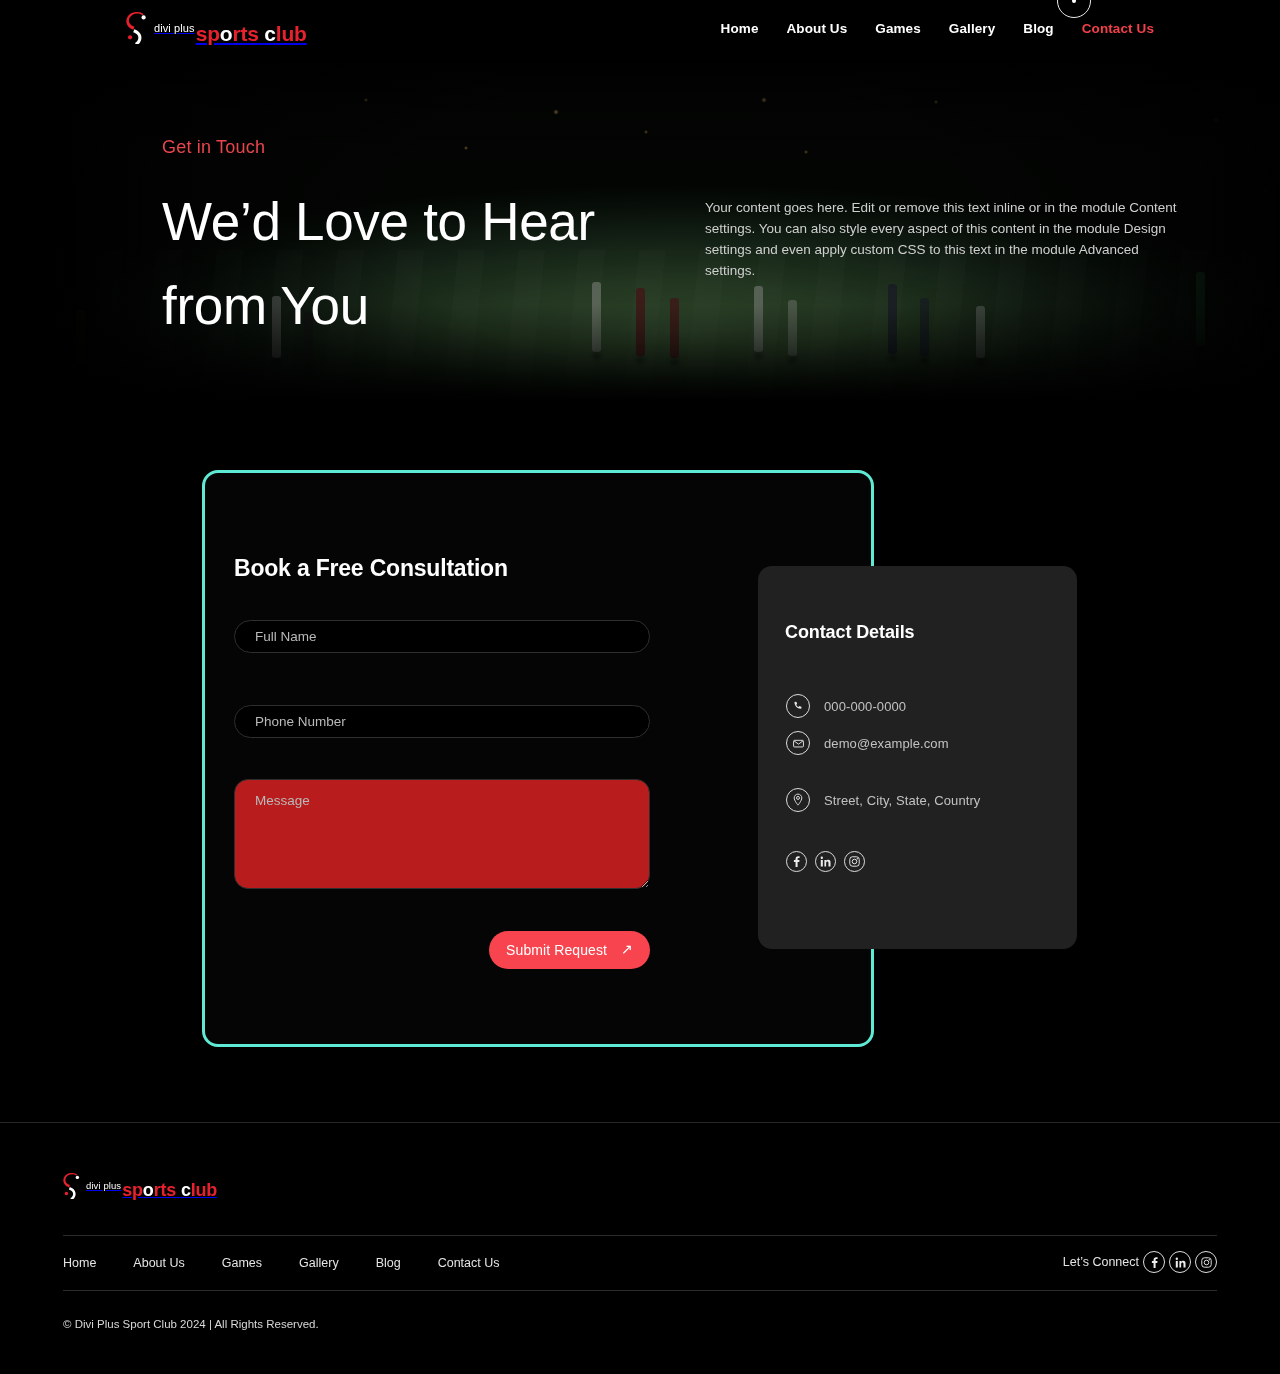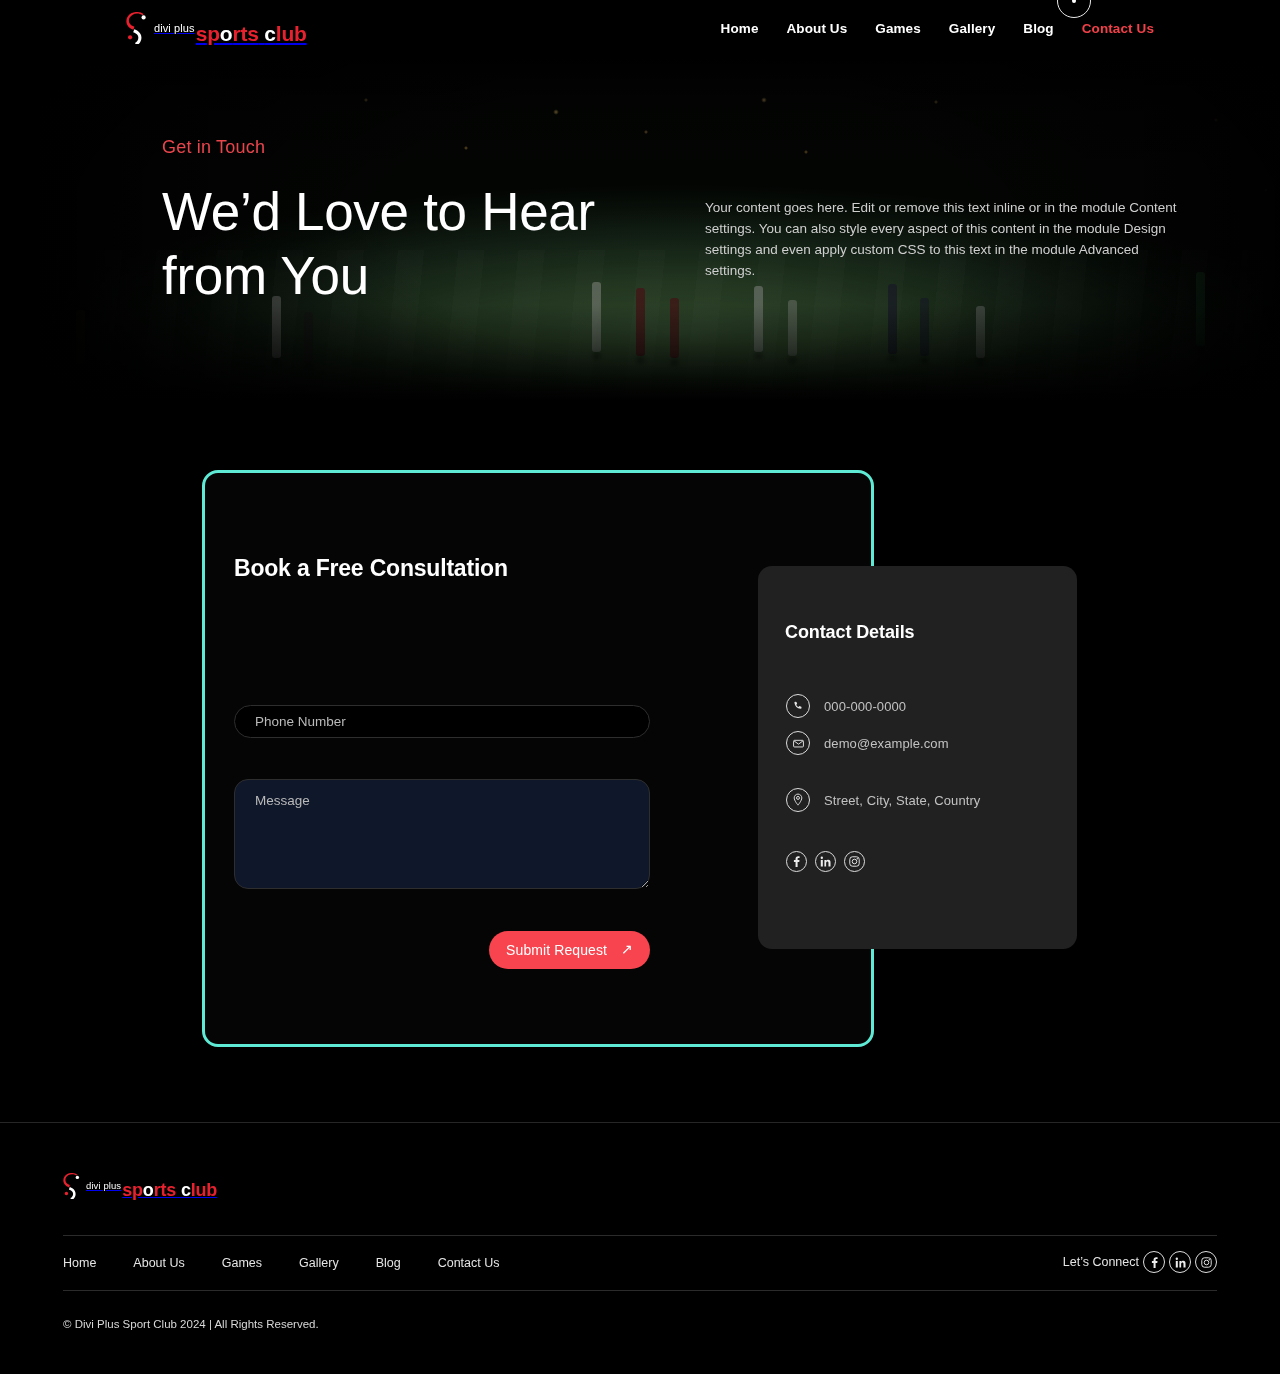--- a/index.html
+++ b/index.html
@@ -190,21 +190,21 @@
     font-weight: 400;
     color: #E8454D;
     letter-spacing: .2px;
   }
   .hero-title {
     position: absolute;
     left: 126px;
     top: 120px;
     width: 540px;
     font-size: 53px;
-    line-height: 64px;
+    line-height: 84px;
     font-weight: 400;
     color: #ffffff;
     letter-spacing: -.3px;
   }
   .hero-desc {
     position: absolute;
     left: 669px;
     top: 137px;
     width: 485px;
     font-size: 13.5px;
@@ -264,21 +264,21 @@
   .field-phone { top: 232px; z-index: 1; }
 
   .field-message {
     position: absolute;
     left: 29px;
     top: 306px;
     width: 416px;
     height: 110px;
     border: 1px solid #2e2e2e;
     border-radius: 14px;
-    background: #0f172a;
+    background: #b91c1c;
     color: #b9b9b9;
     font-family: "Liberation Sans", sans-serif;
     font-size: 13.5px;
     padding: 13px 20px;
     outline: none;
     resize: vertical;
     z-index: 3;
   }
   .field-message::placeholder { color: #b9b9b9; opacity: 1; }
 
@@ -528,20 +528,21 @@
       <h1 class="hero-title">We’d Love to Hear from You</h1>
       <p class="hero-desc">Your content goes here. Edit or remove this text inline or in the module Content settings. You can also style every aspect of this content in the module Design settings and even apply custom CSS to this text in the module Advanced settings.</p>
     </div>
   </section>
 
   <section class="contact-section">
 
     <div class="form-card">
       <h2 class="form-title">Book a Free Consultation</h2>
 
+      <input class="field field-name" type="text" placeholder="Full Name" style="">
 
       <input class="field field-phone" type="tel" placeholder="Phone Number" style="">
 
 
       <textarea class="field-message" placeholder="Message" style=""></textarea>
 
       <button class="submit-btn" type="button">
         <span>Submit Request</span>
         <span class="arrow">↗</span>
       </button>

